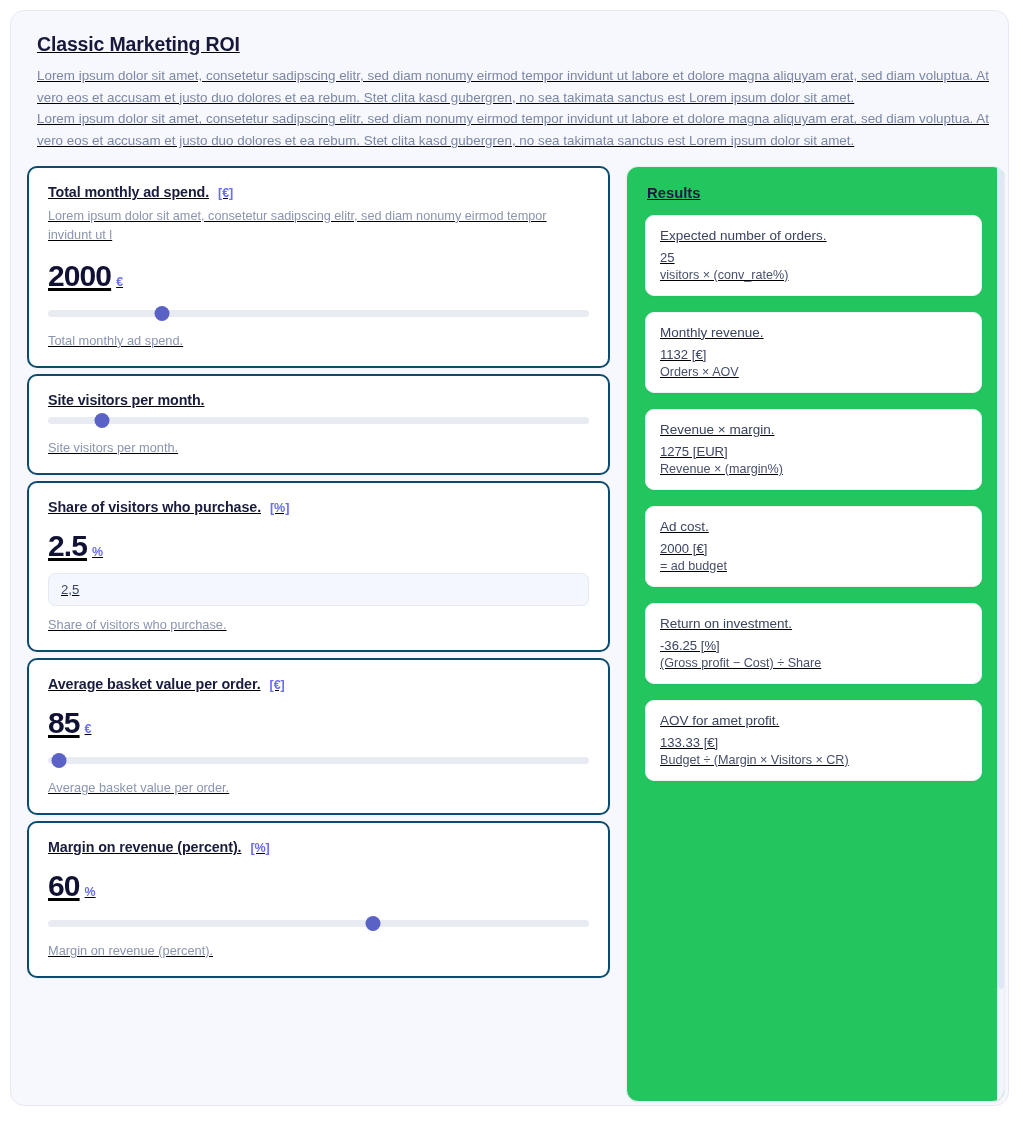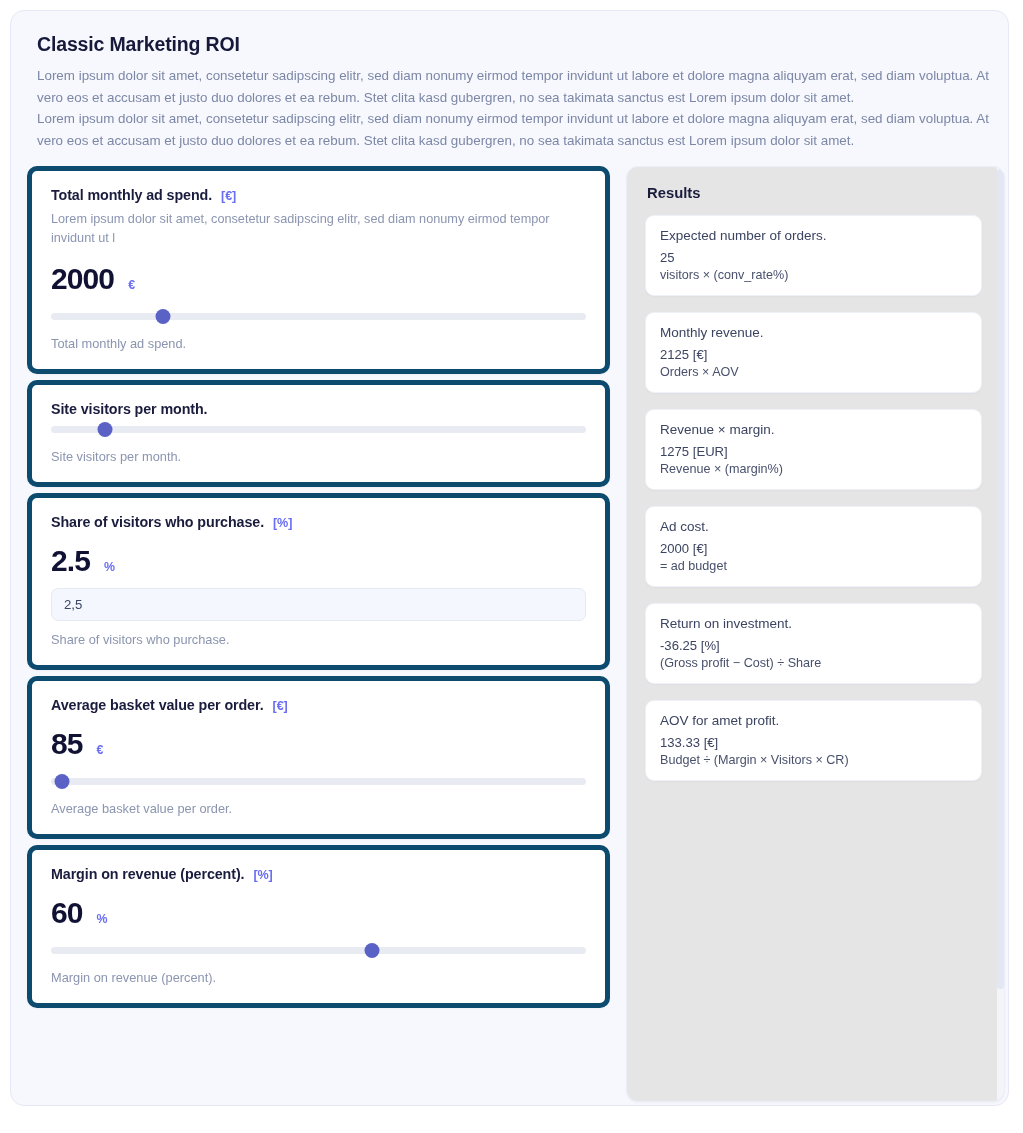--- a/index.html
+++ b/index.html
@@ -8,20 +8,21 @@
     margin: 0; padding: 0;
     background: #ffffff;
     font-family: "Liberation Sans", sans-serif;
   }
   body { width: 1023px; height: 1133px; overflow: hidden; }
 
   .page-shell {
     position: relative;
     width: 942px; height: 1133px;
     padding: 10px 14px 28px 10px;
+    text-decoration: underline;
   }
 
   
   .outer-card {
     background: #f7f8fd;
     border: 1px solid #e6e9f5;
     border-radius: 14px;
     width: 999px;
     height: 1096px;
     padding: 22px 14px 0 16px;
@@ -50,21 +51,21 @@
     display: flex;
     align-items: flex-start;
     gap: 16px;
   }
   .left-col { width: 583px; flex: 0 0 583px; }
   .right-col { width: 379px; flex: 0 0 379px; }
 
   
   .input-card {
     background: #ffffff;
-    border: 5px solid #0c4a6e;
+    border: 2px solid #0c4a6e;
     border-radius: 10px;
     padding: 16px 19px 18px 19px;
     margin-bottom: 6px;
     box-shadow: 0 1px 2px rgba(30, 40, 90, 0.035);
   }
   .card-head {
     display: flex;
     align-items: baseline;
     gap: 9px;
     margin-bottom: 2px;
@@ -84,21 +85,21 @@
   .card-help {
     margin: 7px 0 0 0;
     font-size: 12.7px;
     line-height: 1.5;
     color: #8b95b0;
     max-width: 530px;
   }
   .value-row {
     display: flex;
     align-items: baseline;
-    gap: 14px;
+    gap: 5px;
     margin: 16px 0 12px 0;
   }
   .value-num {
     font-size: 30px;
     font-weight: bold;
     color: #111233;
     letter-spacing: -0.9px;
     line-height: 1;
   }
   .value-unit {
@@ -150,21 +151,21 @@
     outline: none;
   }
   .input-caption {
     margin: 11px 0 0 0;
     font-size: 12.8px;
     color: #8b95b0;
   }
 
   
   .results-panel {
-    background: #e5e5e5;
+    background: #22c55e;
     border: 1px solid #eceff8;
     border-radius: 12px;
     padding: 16px 15px 20px 18px;
     height: 936px;
     position: relative;
     box-shadow: 0 1px 2px rgba(30, 40, 90, 0.035);
     overflow: hidden;
   }
   .results-title {
     font-size: 14.8px;
@@ -308,21 +309,21 @@
         <div class="results-panel">
           <div class="results-title">Results</div>
           <div id="results-list">
               <div class="result-card">
                 <p class="result-name">Expected number of orders.</p>
                 <p class="result-value">25</p>
                 <p class="result-formula">visitors × (conv_rate%)</p>
               </div>
               <div class="result-card">
                 <p class="result-name">Monthly revenue.</p>
-                <p class="result-value">2125 [€]</p>
+                <p class="result-value">1132 [€]</p>
                 <p class="result-formula">Orders × AOV</p>
               </div>
               <div class="result-card">
                 <p class="result-name">Revenue × margin.</p>
                 <p class="result-value">1275 [EUR]</p>
                 <p class="result-formula">Revenue × (margin%)</p>
               </div>
               <div class="result-card">
                 <p class="result-name">Ad cost.</p>
                 <p class="result-value">2000 [€]</p>

